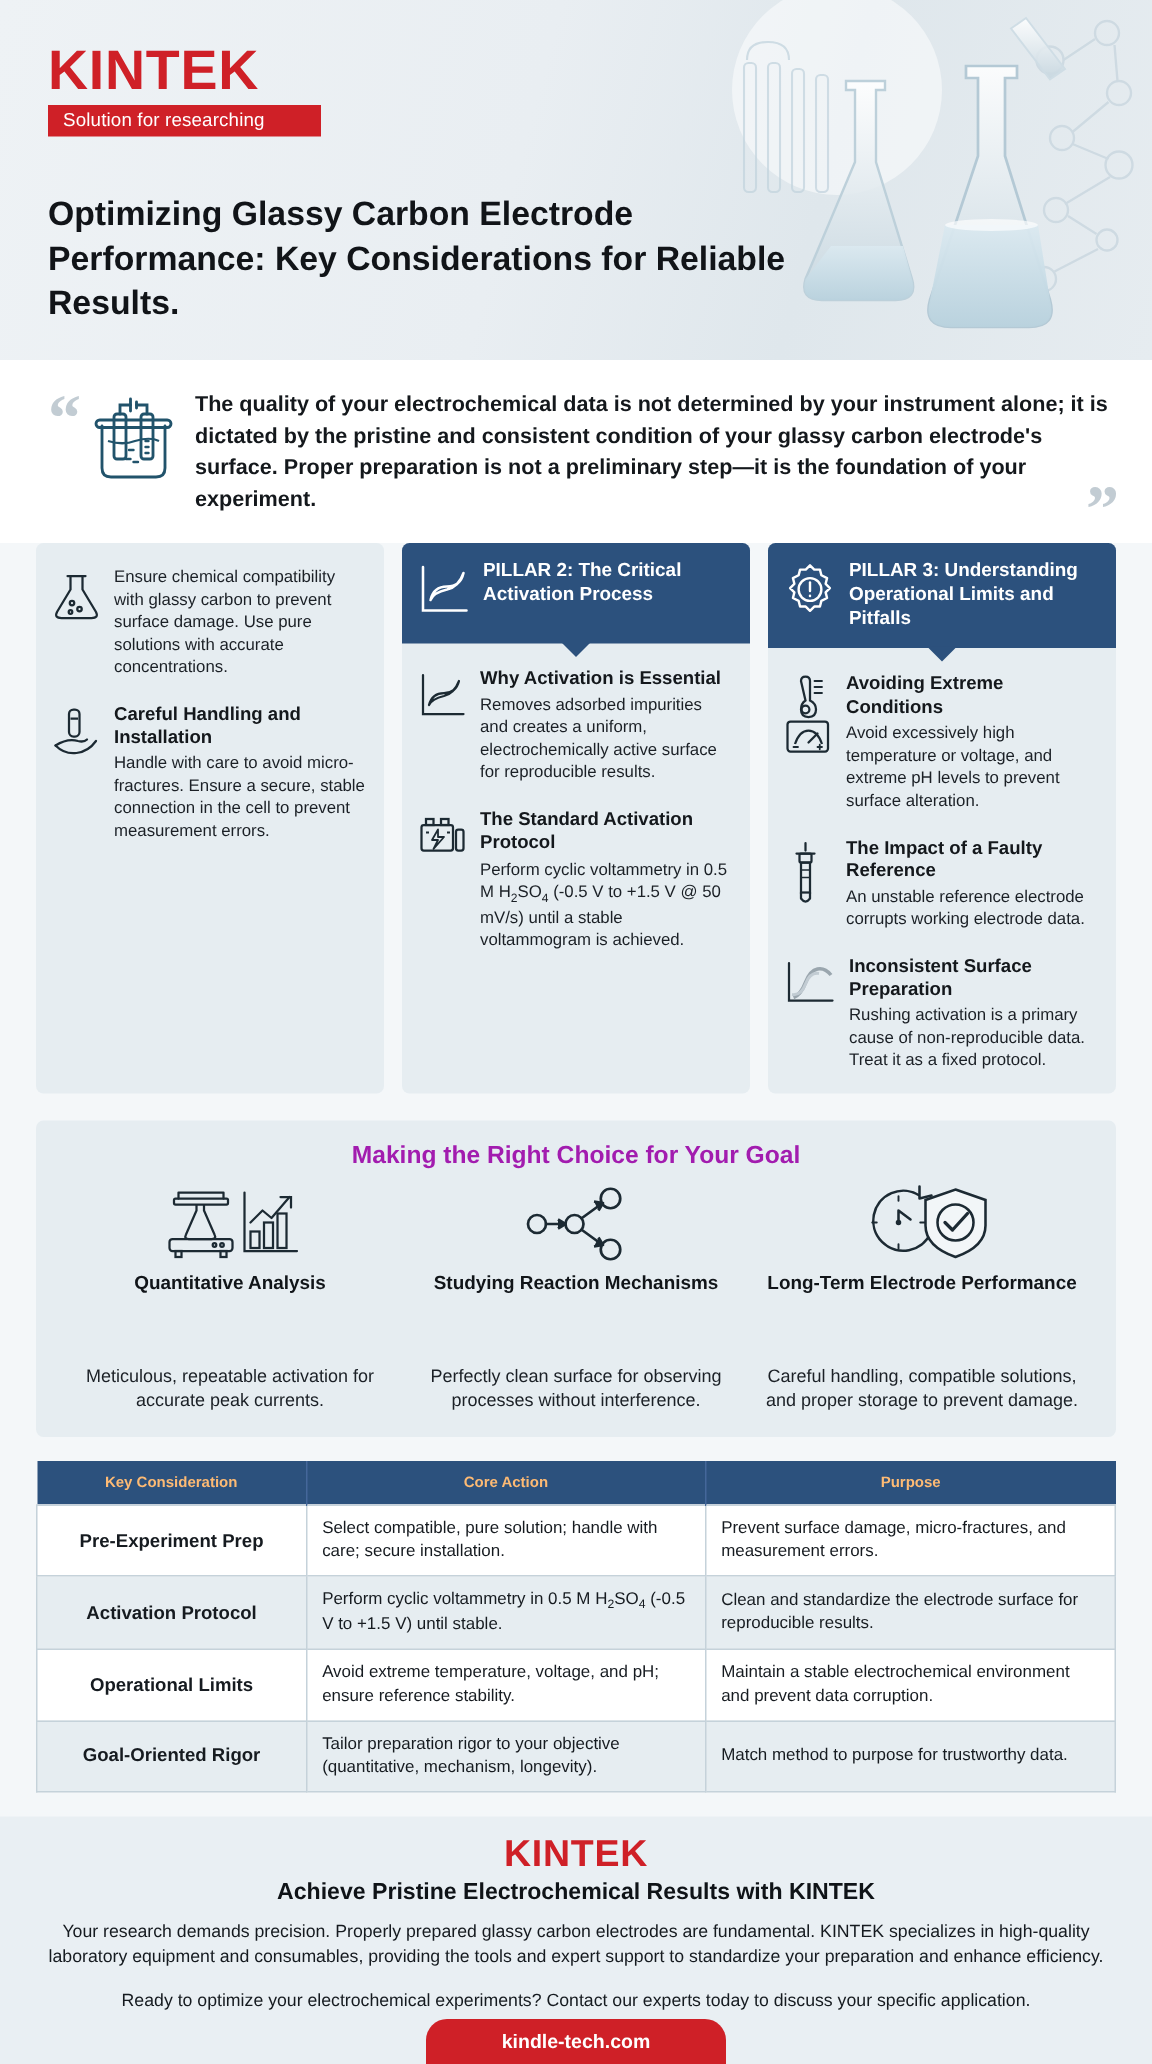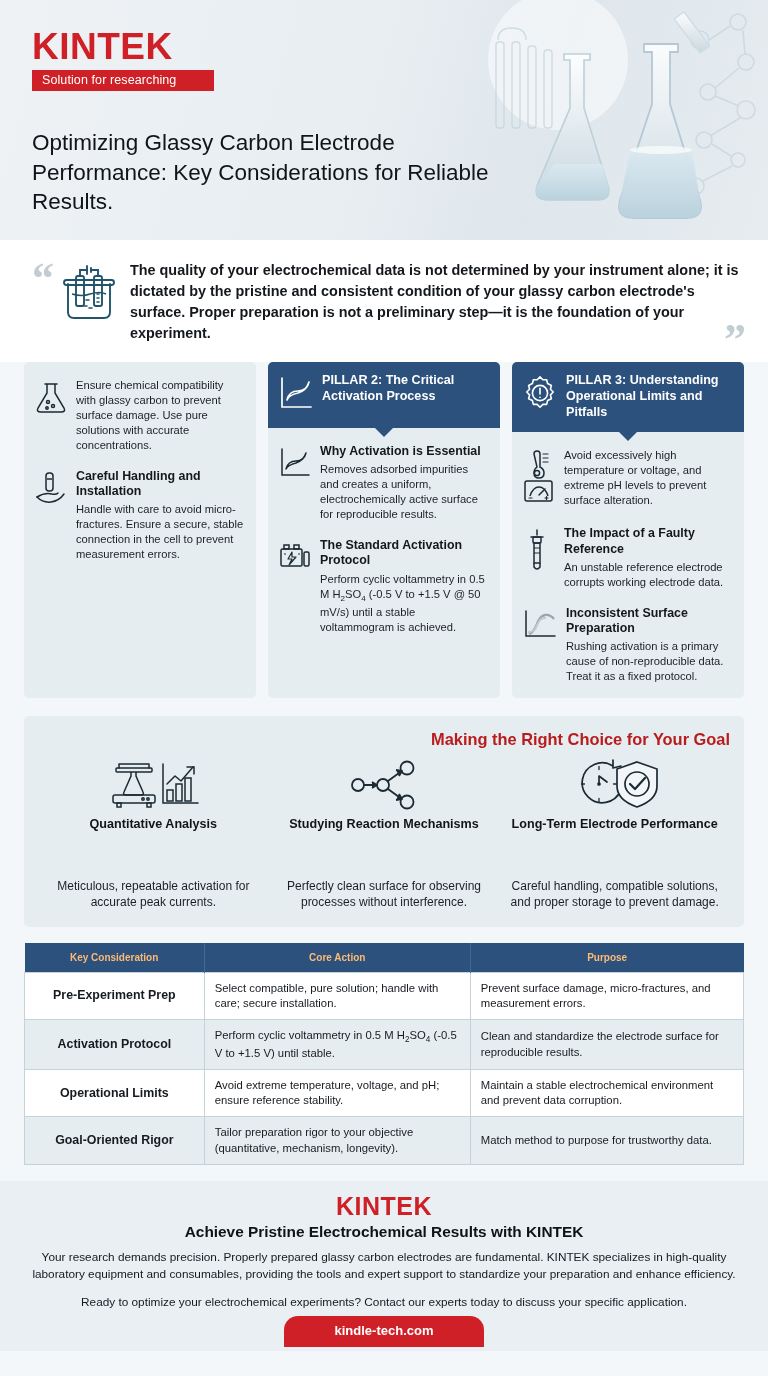--- a/index.html
+++ b/index.html
@@ -53,21 +53,21 @@
     font-size: 12.5px;
     padding: 3px 8px 4px 10px;
     width: 182px;
     letter-spacing: 0.1px;
   }
   .hero-title {
     position: absolute;
     left: 32px; top: 128px;
     width: 500px;
     font-size: 22.5px;
-    font-weight: normal;
+    font-weight: bold;
     line-height: 1.32;
     color: #111418;
   }
 
   
   .quote {
     position: relative;
     background: #ffffff;
     padding: 16px 24px 18px 24px;
     display: flex;
@@ -167,24 +167,24 @@
   }
 
   
   .choice {
     margin: 18px 24px 0 24px;
     background: #e6edf1;
     border-radius: 5px;
     padding: 14px 14px 16px 14px;
   }
   .choice-title {
-    text-align: right;
+    text-align: center;
     font-size: 16.4px;
     font-weight: bold;
-    color: #b91c1c;
+    color: #a21caf;
     margin-bottom: 6px;
   }
   .choice-row { display: flex; }
   .choice-col {
     flex: 1 1 0;
     text-align: center;
     padding: 0 6px;
   }
   .choice-ic { height: 58px; display: flex; align-items: center; justify-content: center; }
   .choice-h {
@@ -446,20 +446,21 @@
               <path d="M12 4 q0 -3 3 -3 q3 0 3 3 L18 17 q4 2 4 6 q0 5 -5 5 q-5 0 -5 -5 q0 -4 3 -6 z"></path>
               <circle cx="15" cy="23" r="2.6"></circle>
               <path d="M21 4 h5 M21 8 h5 M21 12 h5" stroke-width="1.2" stroke-linecap="round"></path>
               <rect x="3" y="31" width="27" height="20" rx="2"></rect>
               <path d="M8 46 q3 -9 9 -9 q6 0 9 9"></path>
               <path d="M17 45 L23 39" stroke-linecap="round"></path>
               <path d="M7 48 h3 M23 48 h3 M24.5 46.5 v3" stroke-width="1.2" stroke-linecap="round"></path>
             </svg>
           </span>
           <div class="item-txt">
+            <div class="item-title">Avoiding Extreme Conditions</div>
             <div class="item-desc">Avoid excessively high temperature or voltage, and extreme pH levels to prevent surface alteration.</div>
           </div>
         </div>
         <div class="item">
           <span class="item-icon">
             <svg width="34" height="44" viewBox="0 0 34 44" fill="none" stroke="#1c2a33" stroke-width="1.5">
               <path d="M15 2 L15 7" stroke-linecap="round"></path>
               <path d="M9 9 L21 9" stroke-linecap="round"></path>
               <rect x="11" y="9" width="8" height="6" rx="1"></rect>
               <rect x="12" y="15" width="6" height="20"></rect>

